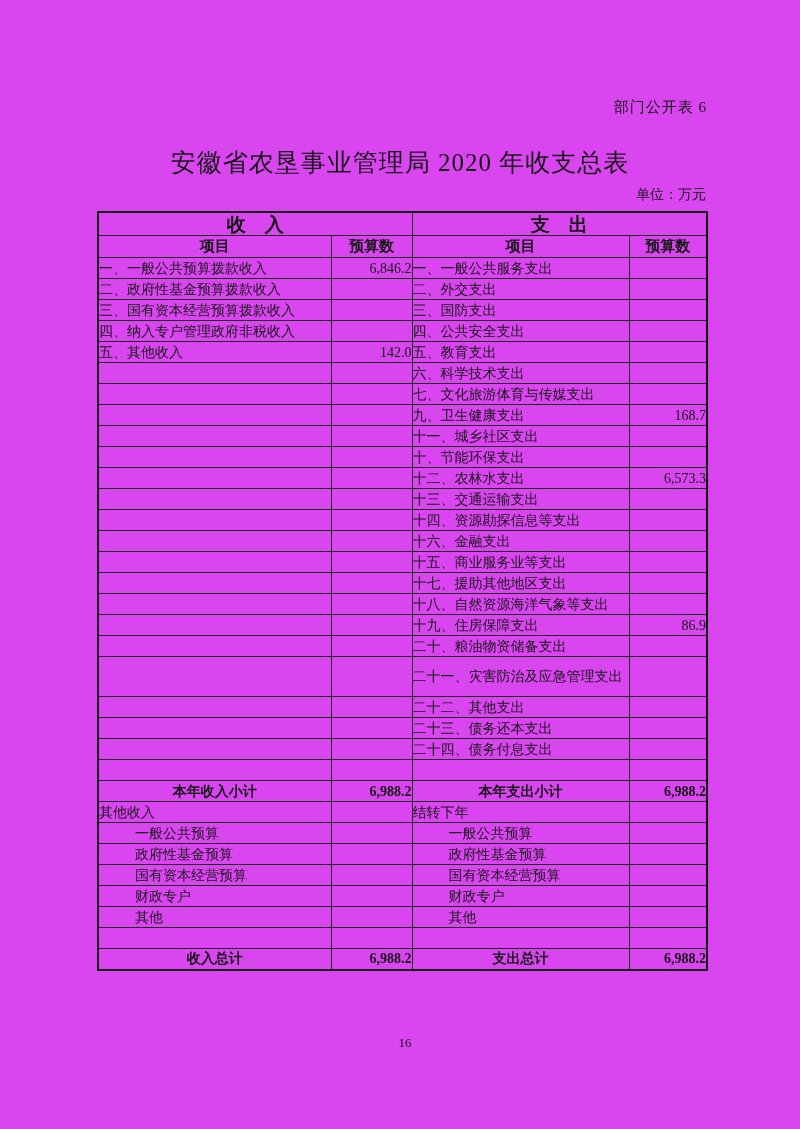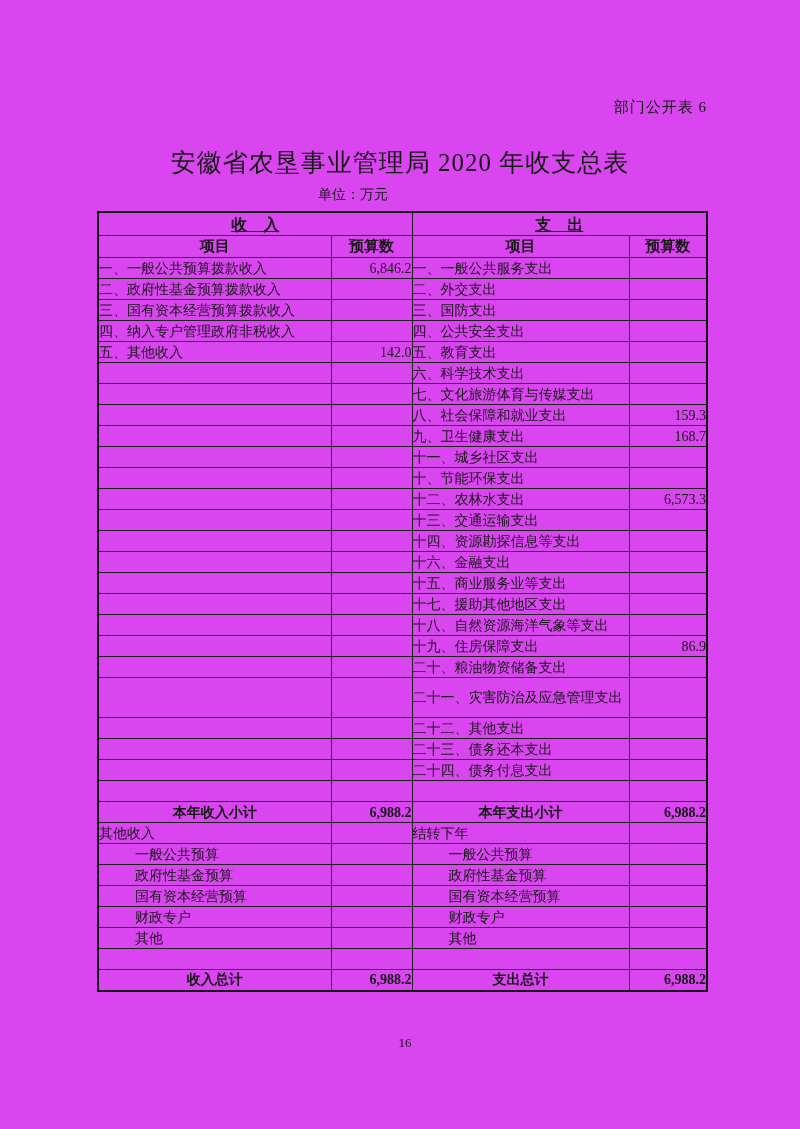--- a/index.html
+++ b/index.html
@@ -14,37 +14,37 @@
   .doc-label{
     position:absolute;top:98px;left:0;width:707px;
     text-align:right;font-size:15px;letter-spacing:1px;
   }
   .title{
     position:absolute;top:146px;left:0;width:800px;margin:0;
     text-align:center;font-size:25px;font-weight:normal;letter-spacing:1px;
   }
   .unit{
     position:absolute;top:186px;left:0;width:706px;
-    text-align:center;font-size:14px;
+    text-align:right;font-size:14px;
   }
   table.budget{
     position:absolute;top:211px;left:97px;
     border-collapse:collapse;table-layout:fixed;
     border:2px solid #151515;
   }
   table.budget th, table.budget td{
     border:1px solid #202020;
     font-size:14px;
     font-weight:normal;
     padding:0;
     overflow:hidden;
     vertical-align:middle;
     line-height:19px;
   }
-  tr.sect-head th{height:22px;font-size:16px;font-weight:bold;text-align:center;text-decoration:underline;}
+  tr.sect-head th{height:22px;font-size:19px;font-weight:bold;text-align:center;}
   tr.col-head th{height:21px;font-size:15px;font-weight:bold;text-align:center;}
   tbody tr{height:21px;}
   tbody tr.tall{height:40px;}
   td.item{text-align:left;padding:0 8px 0 5px;word-break:break-all;}
   td.val{text-align:right;padding:0 4px 0 2px;}
   tr.sub td.item{padding-left:36px;}
   tr.subtotal td.item, tr.total td.item{text-align:center;font-weight:bold;padding:0 2px;margin-left:36px;}
   tr.subtotal td.val, tr.total td.val{font-weight:bold;}
   .pageno{
     position:absolute;top:1035px;left:0;width:810px;
@@ -120,26 +120,20 @@
         </tr>
         <tr>
           <td class="item"></td>
           <td class="val"></td>
           <td class="item">七、文化旅游体育与传媒支出</td>
           <td class="val"></td>
         </tr>
         <tr>
           <td class="item"></td>
           <td class="val"></td>
-          <td class="item">八、社会保障和就业支出</td>
-          <td class="val">159.3</td>
-        </tr>
-        <tr>
-          <td class="item"></td>
-          <td class="val"></td>
           <td class="item">九、卫生健康支出</td>
           <td class="val">168.7</td>
         </tr>
         <tr>
           <td class="item"></td>
           <td class="val"></td>
           <td class="item">十一、城乡社区支出</td>
           <td class="val"></td>
         </tr>
         <tr>

